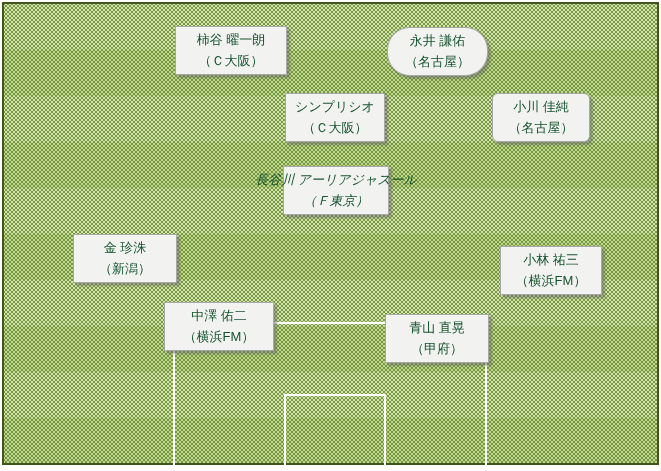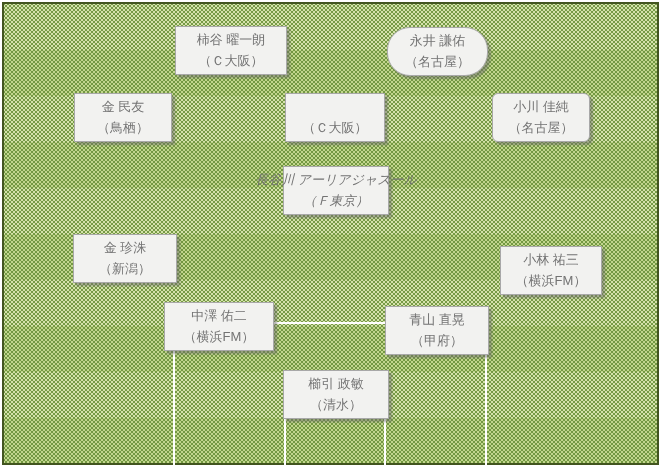--- a/index.html
+++ b/index.html
@@ -65,59 +65,56 @@
     box-shadow: 3px 3px 2px rgba(105,105,105,0.5);
     z-index: 2;
   }
   .p-name, .p-club {
     position: absolute;
     left: 50%;
     transform: translateX(-50%);
     white-space: nowrap;
     font-size: 13px;
     line-height: 16px;
-    color: #737373;
+    color: #14532d;
     text-align: center;
   }
   .p-name { top: 5px; }
   .p-club { top: 26px; }
 
   .pb0  { left: 175px; top: 26px;  width: 110px; }
   .pb1  { left: 387px; top: 27px;  width: 99px; border-radius: 23px;  }
   .pb2  { left: 74px;  top: 93px;  width: 96px;  }
   .pb3  { left: 285px; top: 93px;  width: 98px;  }
   .pb4  { left: 492px; top: 93px;  width: 96px; border-radius: 6px;  }
   .pb5  { left: 283px; top: 166px; width: 104px; font-style: italic; }
   .pb6  { left: 73px;  top: 234px; width: 102px; }
   .pb7  { left: 488px; top: 246px; width: 100px; margin-left: 12px; }
   .pb8  { left: 164px; top: 302px; width: 108px; text-decoration: underline; }
-  .pb9  { left: 385px; top: 306px; width: 102px; }
+  .pb9  { left: 385px; top: 314px; width: 102px; }
   .pb10 { left: 283px; top: 370px; width: 104px; }
 </style>
 </head>
 <body>
 
 <div class="stage">
   <div class="pitch"></div>
   <div class="penalty-area"></div>
   <div class="goal-area"></div>
 
   <div class="player-box pb0">
     <span class="p-name">柿谷 曜一朗</span>
     <span class="p-club">（Ｃ大阪）</span>
   </div>
   <div class="player-box pb1">
     <span class="p-name">永井 謙佑</span>
     <span class="p-club">（名古屋）</span>
   </div>
-  <div class="player-box pb2">
-    <span class="p-name">金 民友</span>
-    <span class="p-club">（鳥栖）</span>
-  </div>
   <div class="player-box pb3">
+    <span class="p-name">シンプリシオ</span>
     <span class="p-club">（Ｃ大阪）</span>
   </div>
   <div class="player-box pb4">
     <span class="p-name">小川 佳純</span>
     <span class="p-club">（名古屋）</span>
   </div>
   <div class="player-box pb5">
     <span class="p-name">長谷川 アーリアジャスール</span>
     <span class="p-club">（Ｆ東京）</span>
   </div>
@@ -130,17 +127,13 @@
     <span class="p-club">（横浜FM）</span>
   </div>
   <div class="player-box pb8">
     <span class="p-name">中澤 佑二</span>
     <span class="p-club">（横浜FM）</span>
   </div>
   <div class="player-box pb9">
     <span class="p-name">青山 直晃</span>
     <span class="p-club">（甲府）</span>
   </div>
-  <div class="player-box pb10">
-    <span class="p-name">櫛引 政敏</span>
-    <span class="p-club">（清水）</span>
-  </div>
 </div>
 
 </body></html>

